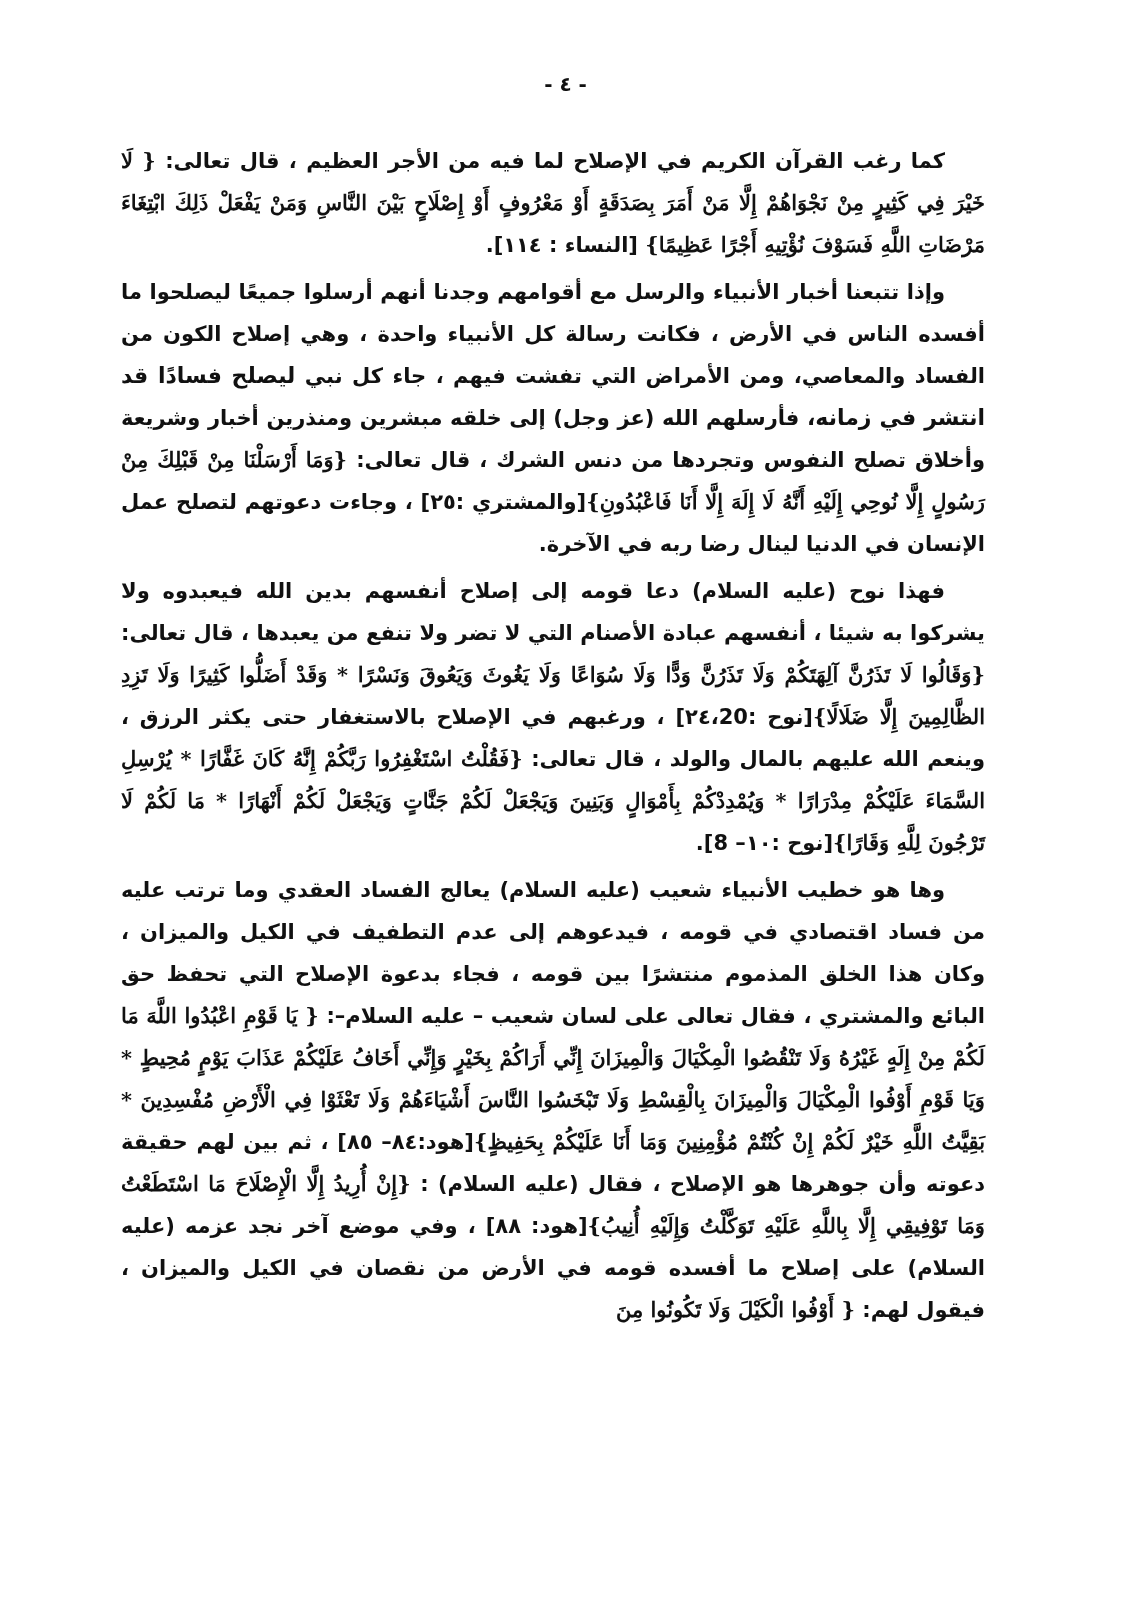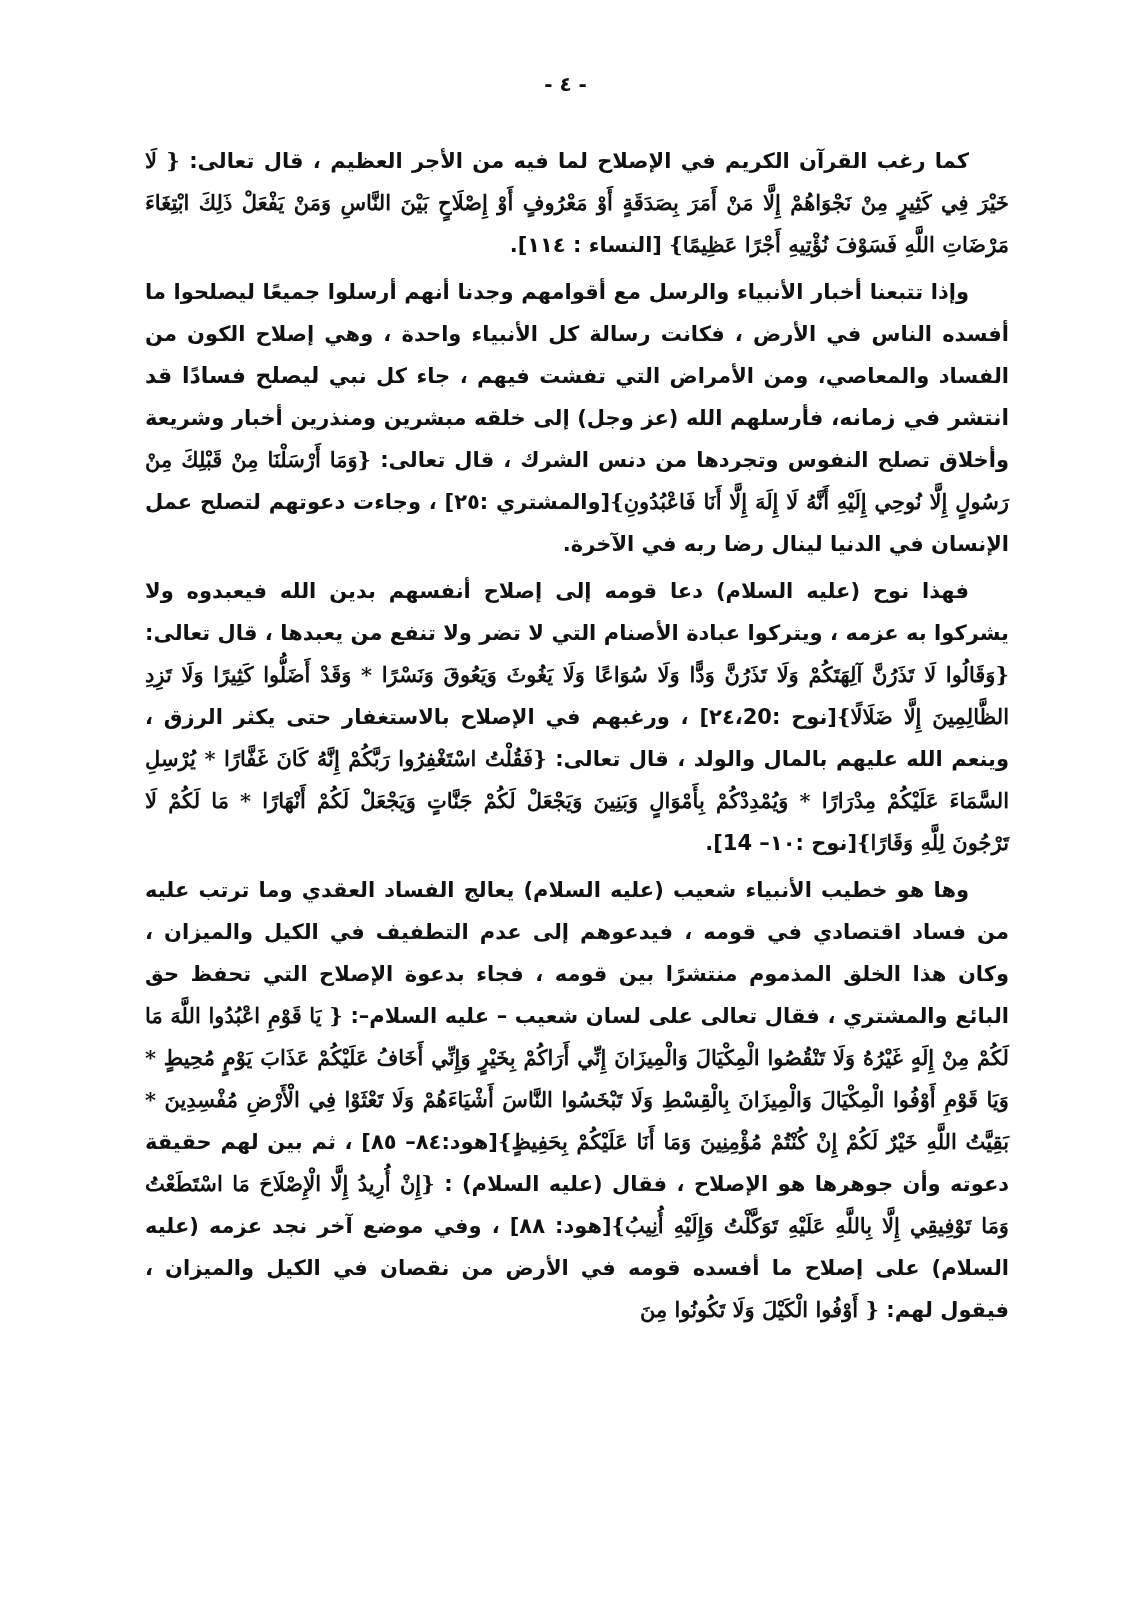--- a/index.html
+++ b/index.html
@@ -21,21 +21,21 @@
       left: 0;
       width: 1131px;
       text-align: center;
       font-size: 20px;
       font-weight: bold;
       direction: rtl;
     }
     .page-body {
       position: absolute;
       top: 140px;
-      left: 145px;
+      left: 121px;
       width: 864px;
       direction: rtl;
       text-align: justify;
       text-align-last: right;
       font-size: 21px;
       line-height: 42px;
       font-weight: bold;
     }
     .para {
       margin: 0 0 5px 0;
@@ -71,24 +71,24 @@
 
   <p class="para indent">
     <span>وإذا تتبعنا أخبار الأنبياء والرسل مع أقوامهم وجدنا أنهم أرسلوا جميعًا ليصلحوا ما أفسده الناس في الأرض ، فكانت رسالة كل الأنبياء واحدة ، وهي إصلاح الكون من الفساد والمعاصي، ومن الأمراض التي تفشت فيهم ، جاء كل نبي</span>
     <span class="emph">ليصلح فسادًا قد انتشر في زمانه،</span>
     <span>فأرسلهم الله (عز وجل) إلى خلقه مبشرين ومنذرين أخبار وشريعة وأخلاق تصلح النفوس وتجردها من دنس الشرك ، قال تعالى:</span>
     <span class="verse">{وَمَا أَرْسَلْنَا مِنْ قَبْلِكَ مِنْ رَسُولٍ إِلَّا نُوحِي إِلَيْهِ أَنَّهُ لَا إِلَهَ إِلَّا أَنَا فَاعْبُدُونِ}</span><span class="cite">[والمشتري :٢٥]</span>
     <span>، وجاءت دعوتهم لتصلح عمل الإنسان في الدنيا لينال رضا ربه في الآخرة.</span>
   </p>
 
   <p class="para indent">
-    <span>فهذا نوح (عليه السلام) دعا قومه إلى إصلاح أنفسهم بدين الله فيعبدوه ولا يشركوا به عزمه ، ويتركوا عبادة الأصنام التي لا تضر ولا تنفع من يعبدها ، قال تعالى:</span>
+    <span>فهذا نوح (عليه السلام) دعا قومه إلى إصلاح أنفسهم بدين الله فيعبدوه ولا يشركوا به شيئا ، أنفسهم عبادة الأصنام التي لا تضر ولا تنفع من يعبدها ، قال تعالى:</span>
     <span class="verse">{وَقَالُوا لَا تَذَرُنَّ آلِهَتَكُمْ وَلَا تَذَرُنَّ وَدًّا وَلَا سُوَاعًا وَلَا يَغُوثَ وَيَعُوقَ وَنَسْرًا * وَقَدْ أَضَلُّوا كَثِيرًا وَلَا تَزِدِ الظَّالِمِينَ إِلَّا ضَلَالًا}</span><span class="cite">[نوح :٢٤،20]</span>
     <span>، ورغبهم في الإصلاح بالاستغفار حتى يكثر الرزق ، وينعم الله عليهم بالمال والولد ، قال تعالى:</span>
-    <span class="verse">{فَقُلْتُ اسْتَغْفِرُوا رَبَّكُمْ إِنَّهُ كَانَ غَفَّارًا * يُرْسِلِ السَّمَاءَ عَلَيْكُمْ مِدْرَارًا * وَيُمْدِدْكُمْ بِأَمْوَالٍ وَبَنِينَ وَيَجْعَلْ لَكُمْ جَنَّاتٍ وَيَجْعَلْ لَكُمْ أَنْهَارًا * مَا لَكُمْ لَا تَرْجُونَ لِلَّهِ وَقَارًا}</span><span class="cite">[نوح :١٠– 14].</span>
+    <span class="verse">{فَقُلْتُ اسْتَغْفِرُوا رَبَّكُمْ إِنَّهُ كَانَ غَفَّارًا * يُرْسِلِ السَّمَاءَ عَلَيْكُمْ مِدْرَارًا * وَيُمْدِدْكُمْ بِأَمْوَالٍ وَبَنِينَ وَيَجْعَلْ لَكُمْ جَنَّاتٍ وَيَجْعَلْ لَكُمْ أَنْهَارًا * مَا لَكُمْ لَا تَرْجُونَ لِلَّهِ وَقَارًا}</span><span class="cite">[نوح :١٠– 8].</span>
   </p>
 
   <p class="para indent">
     <span>وها هو خطيب الأنبياء شعيب (عليه السلام) يعالج الفساد العقدي وما ترتب عليه من فساد اقتصادي في قومه ، فيدعوهم إلى عدم التطفيف في الكيل والميزان ، وكان هذا الخلق المذموم منتشرًا بين قومه ، فجاء بدعوة الإصلاح التي تحفظ حق البائع والمشتري ، فقال تعالى على لسان شعيب – عليه السلام–:</span>
     <span class="verse">{ يَا قَوْمِ اعْبُدُوا اللَّهَ مَا لَكُمْ مِنْ إِلَهٍ غَيْرُهُ وَلَا تَنْقُصُوا الْمِكْيَالَ وَالْمِيزَانَ إِنِّي أَرَاكُمْ بِخَيْرٍ وَإِنِّي أَخَافُ عَلَيْكُمْ عَذَابَ يَوْمٍ مُحِيطٍ * وَيَا قَوْمِ أَوْفُوا الْمِكْيَالَ وَالْمِيزَانَ بِالْقِسْطِ وَلَا تَبْخَسُوا النَّاسَ أَشْيَاءَهُمْ وَلَا تَعْثَوْا فِي الْأَرْضِ مُفْسِدِينَ * بَقِيَّتُ اللَّهِ خَيْرٌ لَكُمْ إِنْ كُنْتُمْ مُؤْمِنِينَ وَمَا أَنَا عَلَيْكُمْ بِحَفِيظٍ}</span><span class="cite">[هود:٨٤– ٨٥]</span>
     <span>، ثم بين لهم حقيقة دعوته وأن جوهرها هو الإصلاح ، فقال (عليه السلام) :</span>
     <span class="verse">{إِنْ أُرِيدُ إِلَّا الْإِصْلَاحَ مَا اسْتَطَعْتُ وَمَا تَوْفِيقِي إِلَّا بِاللَّهِ عَلَيْهِ تَوَكَّلْتُ وَإِلَيْهِ أُنِيبُ}</span><span class="cite">[هود: ٨٨]</span>
     <span>، وفي موضع آخر نجد عزمه (عليه السلام) على إصلاح ما أفسده قومه في الأرض من نقصان في الكيل والميزان ، فيقول لهم:</span>
     <span class="verse">{ أَوْفُوا الْكَيْلَ وَلَا تَكُونُوا مِنَ</span>
   </p>

